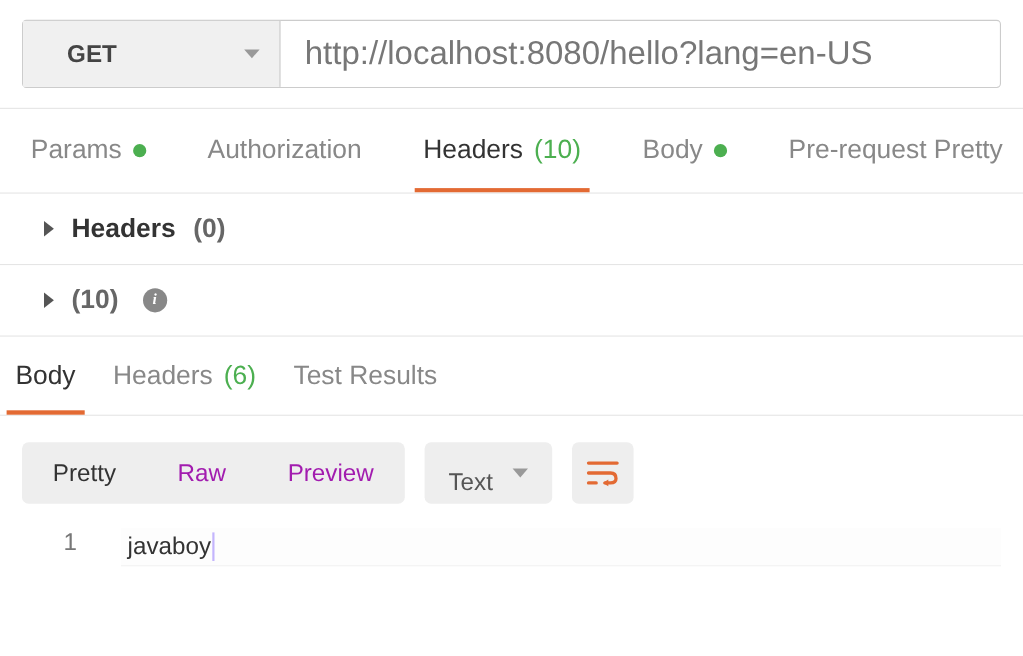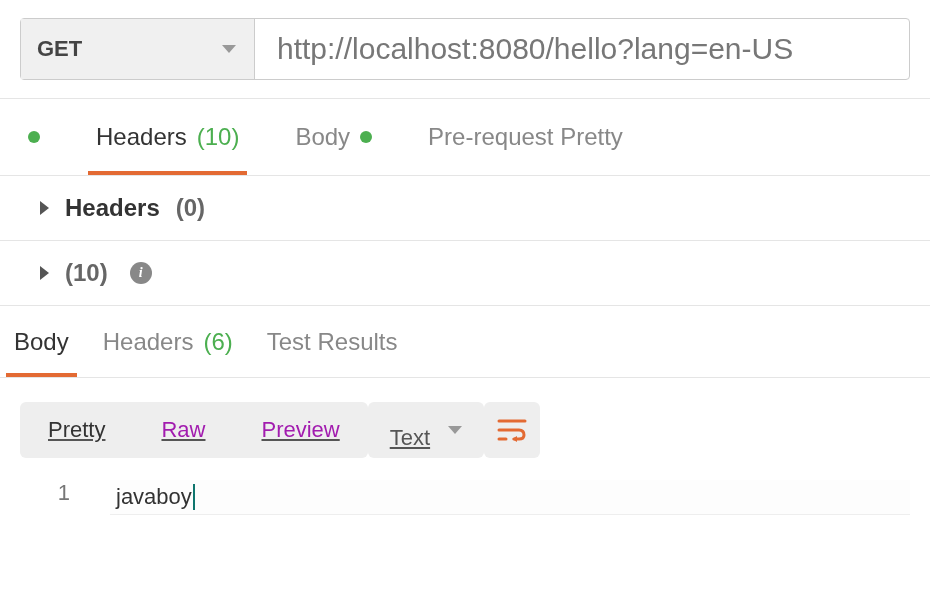--- a/index.html
+++ b/index.html
@@ -17,21 +17,21 @@
       margin: 18px 20px 18px 20px;
       border: 1px solid #ccc;
       border-radius: 4px;
       background: #fff;
       height: 62px;
     }
     .method-select {
       display: flex;
       align-items: center;
       justify-content: space-between;
-      padding: 0 18px 0 16px;
+      padding: 0 18px 0 40px;
       width: 234px;
       border-right: 1px solid #ccc;
       background: #f0f0f0;
       cursor: pointer;
     }
     .method-label {
       font-weight: 700;
       font-size: 22px;
       color: #444;
     }
@@ -159,21 +159,21 @@
       bottom: 0;
       left: -8px;
       right: -8px;
       height: 4px;
       background: #e36a33;
     }
     .response-body-controls {
       display: flex;
       align-items: center;
       padding: 24px 20px 14px 20px;
-      text-decoration: underline;
+      gap: 18px;
     }
     .view-modes {
       display: flex;
       background: #eee;
       border-radius: 6px;
       height: 56px;
       align-items: center;
       padding: 0;
       gap: 0;
     }
@@ -229,40 +229,44 @@
     .line-content {
       flex: 1;
       display: flex;
       align-items: center;
       padding: 4px 6px;
       background: #fdfdfd;
       border-bottom: 1px solid #eee;
     }
     .line-text {
       color: #333;
-      border-right: 2px solid #0f766e;
+      border-right: 2px solid #c4b5fd;
       padding-right: 1px;
     }
   </style>
 </head>
 <body>
 
 <div class="request-row">
   <div class="method-select">
     <span class="method-label">GET</span>
     <span class="chevron-down"></span>
   </div>
   <div class="url-input">
     <span>http://localhost:8080/hello?lang=en-US</span>
   </div>
 </div>
 
 <div class="request-tabs">
   <div class="request-tab">
+    <span>Params</span>
     <span class="dot-green"></span>
+  </div>
+  <div class="request-tab">
+    <span>Authorization</span>
   </div>
   <div class="request-tab selected">
     <span>Headers</span>
     <span class="tab-count">(10)</span>
   </div>
   <div class="request-tab">
     <span>Body</span>
     <span class="dot-green"></span>
   </div>
   <div class="request-tab">

